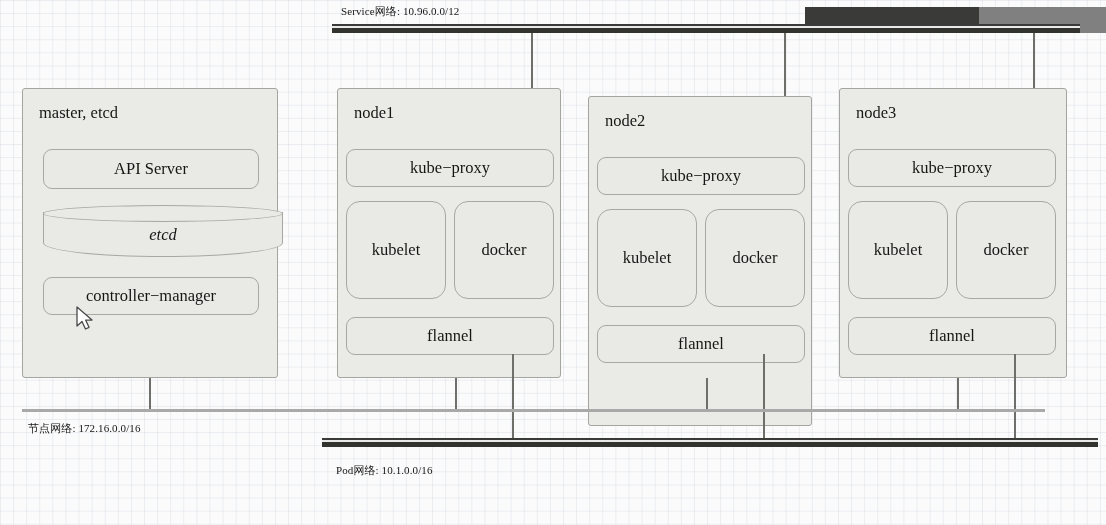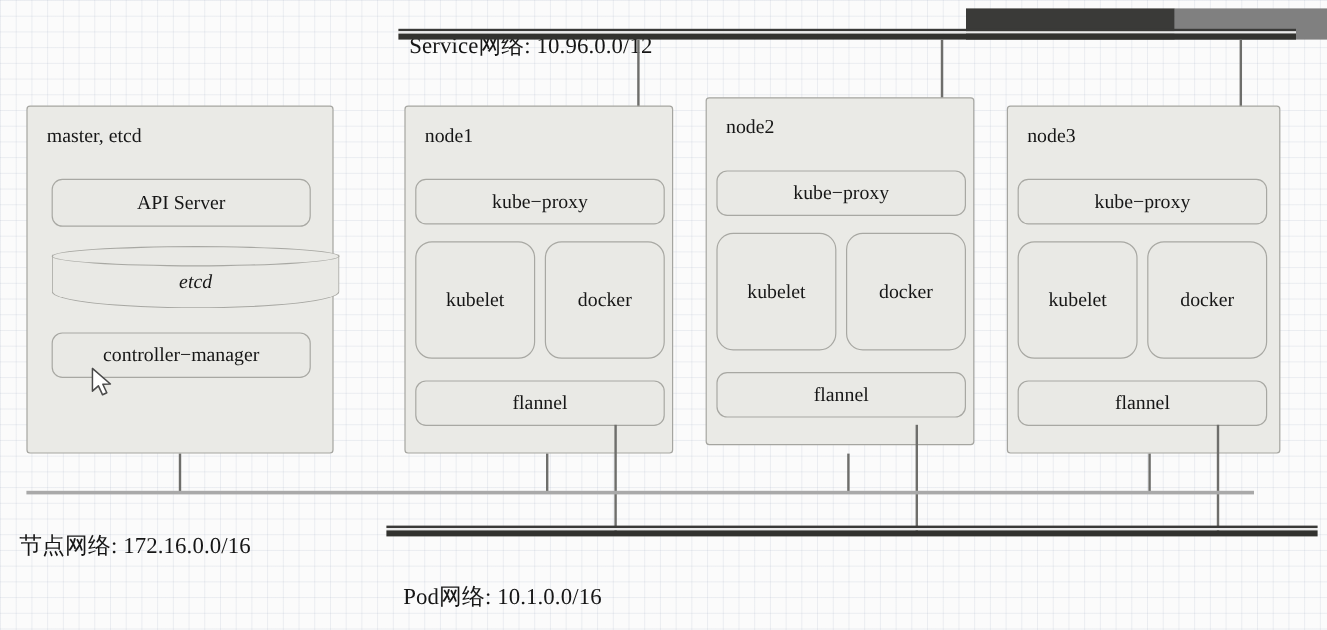--- a/index.html
+++ b/index.html
@@ -19,21 +19,21 @@
   .bus{position:absolute;}
   .bus .b-thin{position:absolute;left:0;right:0;top:0;height:2px;background:#3a3a38;}
   .bus .b-gap{position:absolute;left:0;right:0;top:2px;height:2px;background:#e9e9e9;}
   .bus .b-thick{position:absolute;left:0;right:0;top:4px;height:5px;background:#32322f;}
 
   .single-line{position:absolute;height:3px;background:#a9a9a9;}
 
   .vline{position:absolute;width:2px;background:#6e6e6b;}
 
   
-  .net-label{position:absolute;white-space:nowrap;font-size:19px;letter-spacing:.1px;color:#161616;margin-top:21px;}
+  .net-label{position:absolute;white-space:nowrap;font-size:11px;letter-spacing:.1px;color:#161616;}
 
   
   .hostbox{
     position:absolute;background:#eaeae6;border:1.6px solid #a5a5a0;
     border-radius:3px;box-sizing:border-box;
   }
   .host-title{position:absolute;left:16px;top:14px;font-size:16.5px;color:#161616;white-space:nowrap;}
 
   .comp{
     position:absolute;background:#e9e9e5;border:1.4px solid #a8a8a3;
@@ -103,42 +103,42 @@
   <div class="hostbox" style="left:337px;top:88px;width:224px;height:290px;padding-left:30px;">
     <div class="host-title">node1</div>
     <div class="comp" style="left:8px;top:60px;width:208px;height:38px;">kube−proxy</div>
     <div class="comp big" style="left:8px;top:112px;width:100px;height:98px;">kubelet</div>
     <div class="comp big" style="left:116px;top:112px;width:100px;height:98px;">docker</div>
     <div class="comp" style="left:8px;top:228px;width:208px;height:38px;">flannel</div>
   </div>
   <div class="vline" style="left:455px;top:378px;height:33px;"></div>
   <div class="vline" style="left:512px;top:354px;height:92px;"></div>
 
-  <div class="hostbox" style="left:588px;top:81px;width:224px;height:290px;">
+  <div class="hostbox" style="left:588px;top:96px;width:224px;height:330px;">
     <div class="host-title">node2</div>
     <div class="comp" style="left:8px;top:60px;width:208px;height:38px;">kube−proxy</div>
     <div class="comp big" style="left:8px;top:112px;width:100px;height:98px;">kubelet</div>
     <div class="comp big" style="left:116px;top:112px;width:100px;height:98px;">docker</div>
     <div class="comp" style="left:8px;top:228px;width:208px;height:38px;">flannel</div>
   </div>
   <div class="vline" style="left:706px;top:378px;height:33px;"></div>
   <div class="vline" style="left:763px;top:354px;height:92px;"></div>
 
   <div class="hostbox" style="left:839px;top:88px;width:228px;height:290px;">
     <div class="host-title">node3</div>
     <div class="comp" style="left:8px;top:60px;width:208px;height:38px;">kube−proxy</div>
     <div class="comp big" style="left:8px;top:112px;width:100px;height:98px;">kubelet</div>
     <div class="comp big" style="left:116px;top:112px;width:100px;height:98px;">docker</div>
     <div class="comp" style="left:8px;top:228px;width:208px;height:38px;">flannel</div>
   </div>
   <div class="vline" style="left:957px;top:378px;height:33px;"></div>
   <div class="vline" style="left:1014px;top:354px;height:92px;"></div>
 
   <div class="single-line" style="left:22px;top:409px;width:1023px;"></div>
-  <div class="net-label" style="left:16px;top:421px;">节点网络: 172.16.0.0/16</div>
+  <div class="net-label" style="left:28px;top:421px;">节点网络: 172.16.0.0/16</div>
 
   <div class="bus" style="left:322px;top:438px;width:776px;height:9px;">
     <div class="b-thin"></div>
       <div class="b-gap"></div>
       <div class="b-thick"></div>
   </div>
   <div class="net-label" style="left:336px;top:463px;">Pod网络: 10.1.0.0/16</div>
 
   <svg class="cursor" style="left:76px;top:306px;" viewBox="0 0 22 26">
     <polygon points="1,1 1,20 6,15.5 9.5,23 13,21.3 9.7,14.2 16,14" fill="#ffffff" stroke="#4a4a4a" stroke-width="1.3" stroke-linejoin="round"></polygon>

